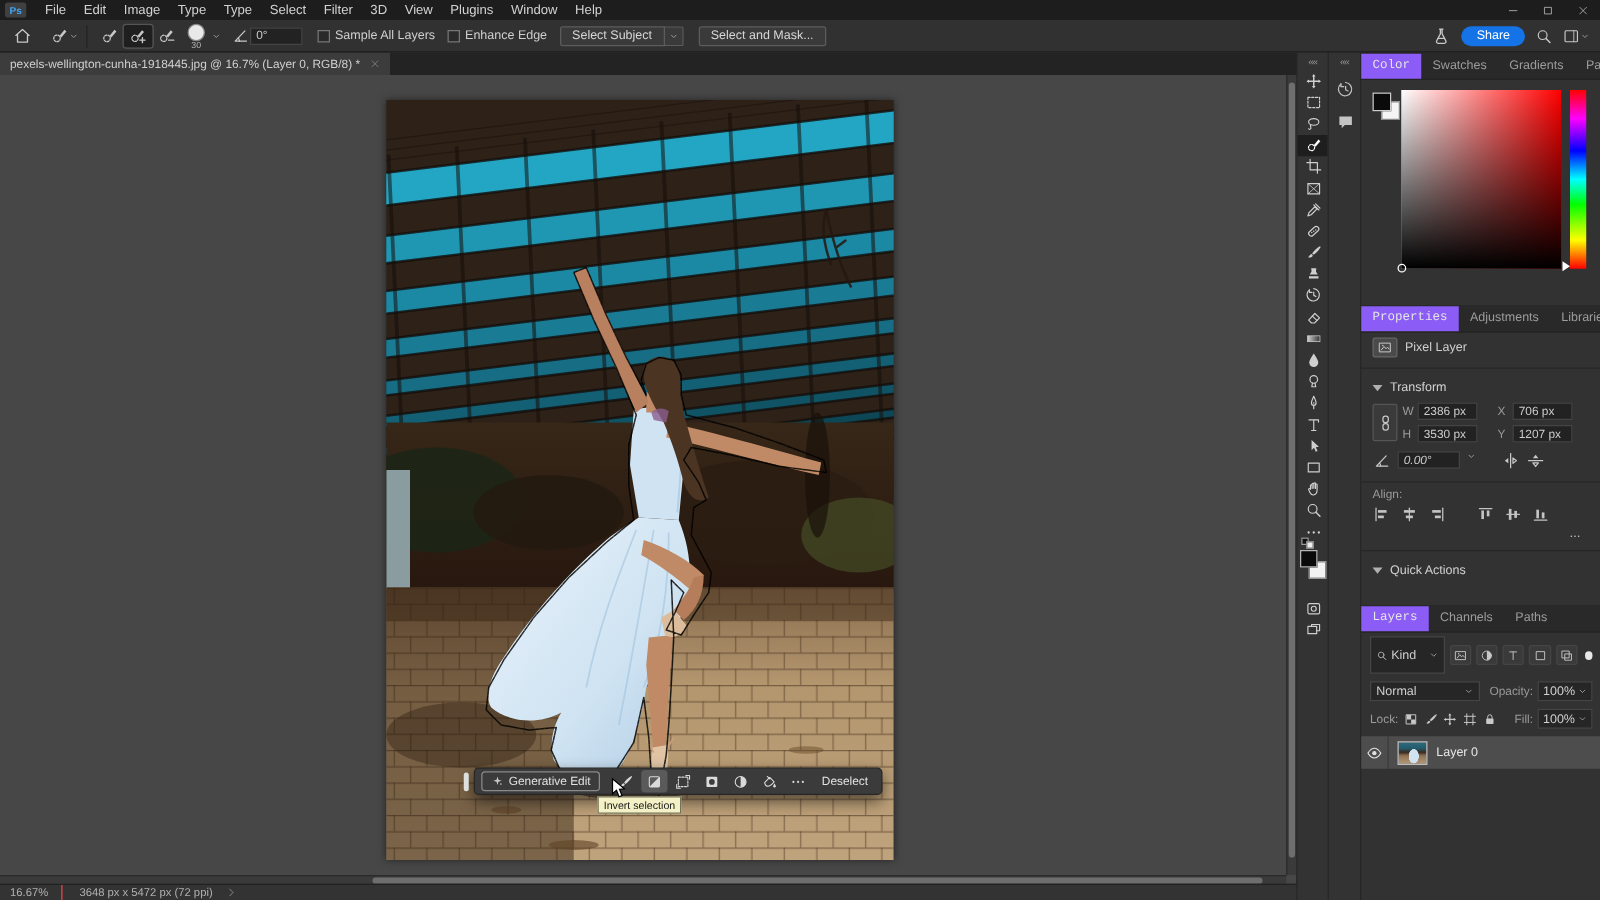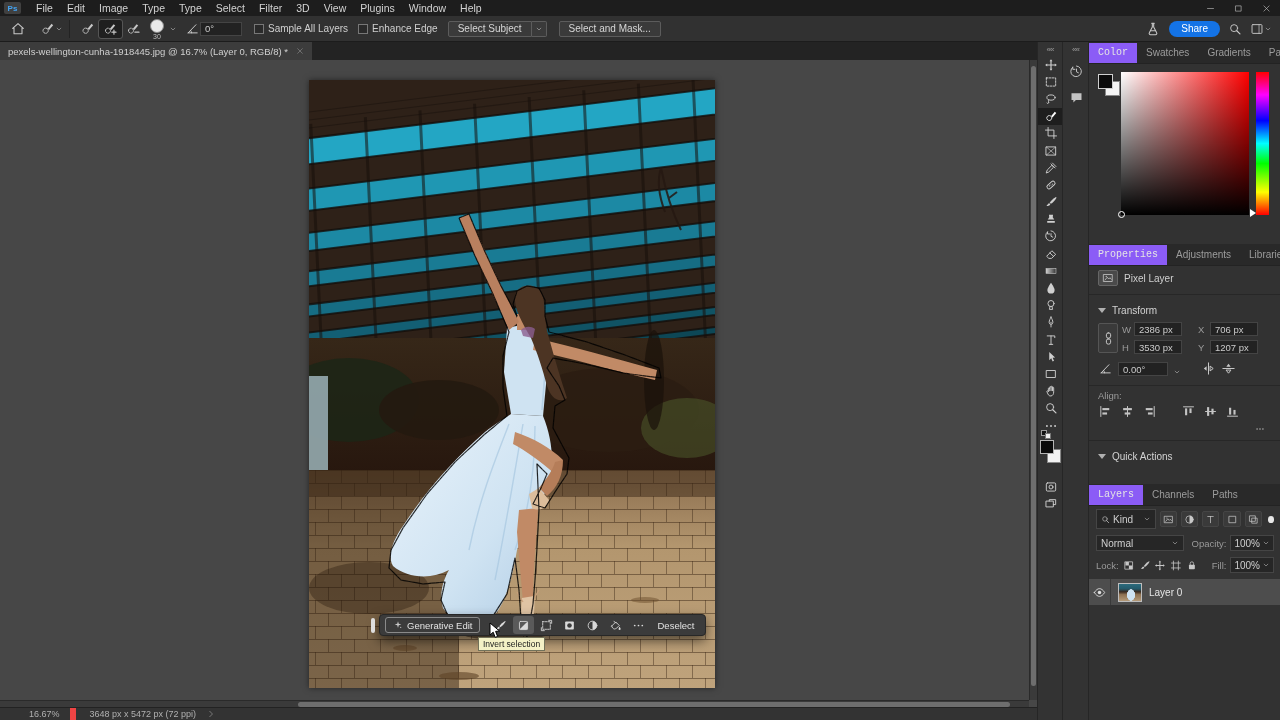--- a/index.html
+++ b/index.html
@@ -111,45 +111,45 @@
   #hue-arrow{position:absolute;left:-6px;bottom:-2px;width:0;height:0;border-top:4px solid transparent;border-bottom:4px solid transparent;border-left:6px solid #fff;}
   
   .prop-row{display:flex;align-items:center;padding:4px 9px;gap:6px;}
   .pl-icon{width:20px;height:16px;background:#4a4a4a;border:1px solid #666;border-radius:2px;display:flex;align-items:center;justify-content:center;}
   .pl-icon .icon{width:12px;height:12px;}
   #transform-grid{display:grid;grid-template-columns:24px 12px 48px 16px 12px 48px;align-items:center;
                   row-gap:4px;padding:2px 9px;}
   #transform-grid .field{width:48px;}
   .link-box{grid-row:span 2;width:20px;height:30px;border:1px solid #555;background:#3a3a3a;border-radius:2px;
             display:flex;align-items:center;justify-content:center;}
-  .angle-row{display:flex;align-items:flex-end;gap:5px;padding:5px 9px;}
+  .angle-row{display:flex;align-items:flex-start;gap:5px;padding:5px 9px;font-style:italic;}
   .align-row{display:flex;align-items:center;gap:7px;padding:3px 9px;}
   .align-row .icon{width:15px;height:15px;color:#c4c4c4;}
   .gapw{width:10px;}
   .more-dots{display:flex;justify-content:flex-end;padding:2px 14px;color:#c4c4c4;}
   
   .lr-row{display:flex;align-items:center;gap:4px;padding:3px 7px;}
-  .kind-combo{display:flex;align-items:center;gap:3px;background:#262626;border:1px solid #454545;height:20px;width:66px;padding:0 4px;}
+  .kind-combo{display:flex;align-items:center;gap:3px;background:#262626;border:1px solid #454545;height:30px;width:66px;padding:0 4px;}
   .sq-btn{width:19px;height:16px;border:1px solid #454545;background:#3a3a3a;display:flex;align-items:center;justify-content:center;border-radius:2px;}
   .sq-btn .icon{width:11px;height:11px;}
   .dot-toggle{width:7px;height:7px;border-radius:50%;background:#e8e8e8;margin-left:2px;}
   .select-like{display:flex;align-items:center;justify-content:space-between;background:#262626;border:1px solid #454545;height:16px;padding:0 4px;}
   .val-box{display:flex;align-items:center;gap:2px;background:#262626;border:1px solid #454545;height:16px;padding:0 3px;}
   #layer-row{position:relative;display:flex;align-items:center;height:26px;background:#4d4d4d;margin-top:3px;}
   #eye-cell{width:22px;height:26px;display:flex;align-items:center;justify-content:center;border-right:1px solid #3a3a3a;}
   #eye-cell .icon{width:13px;height:13px;color:#e0e0e0;}
   #layer-thumb{width:24px;height:19px;margin:0 7px;border:1px solid #bdbdbd;
       background:
         radial-gradient(ellipse 7px 10px at 12px 11px,#cfe3f2 0%,#cfe3f2 55%,rgba(207,227,242,0) 60%),
         linear-gradient(180deg,#2c6b7d 0%,#245a6b 28%,#3a2a20 46%,#8d7152 62%,#b49a79 100%);}
   #layer-name{font-size:10px;color:#e6e6e6;}
   
   #statusbar{position:absolute;left:0;top:707px;width:1037px;height:13px;background:#333333;border-top:1px solid #222;
              display:flex;align-items:center;font-size:9px;color:#b0b0b0;}
-  #status-zoom{padding:0 10px 0 8px;border-right:6px solid #ef4444;height:100%;display:flex;align-items:center;margin-left:21px;}
+  #status-zoom{padding:0 10px 0 8px;border-right:1px solid #ef4444;height:100%;display:flex;align-items:center;}
   #status-info{padding:0 10px 0 14px;}
   #status-chev{width:10px;height:10px;color:#9a9a9a;}
 </style>
 </head>
 <body>
 
 <div id="app">
 
   <div id="titlebar">
     <div id="ps-badge">Ps</div>

